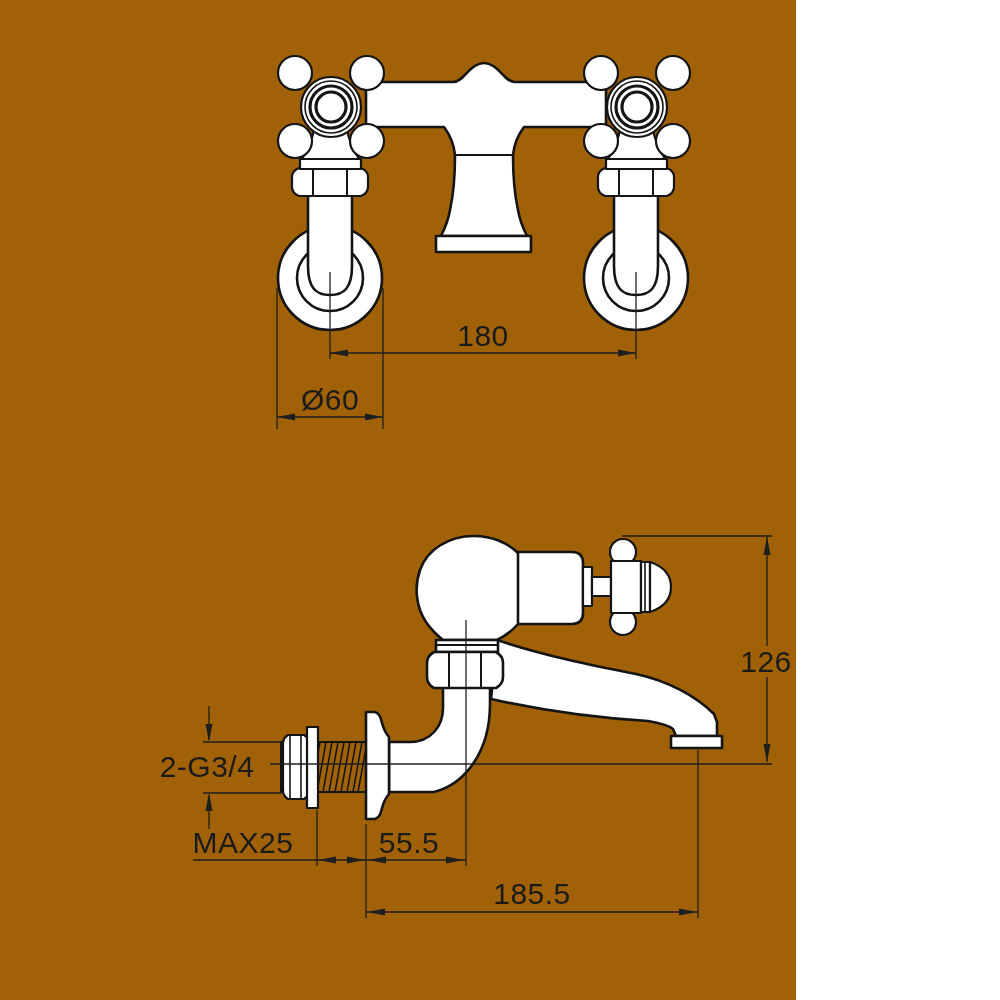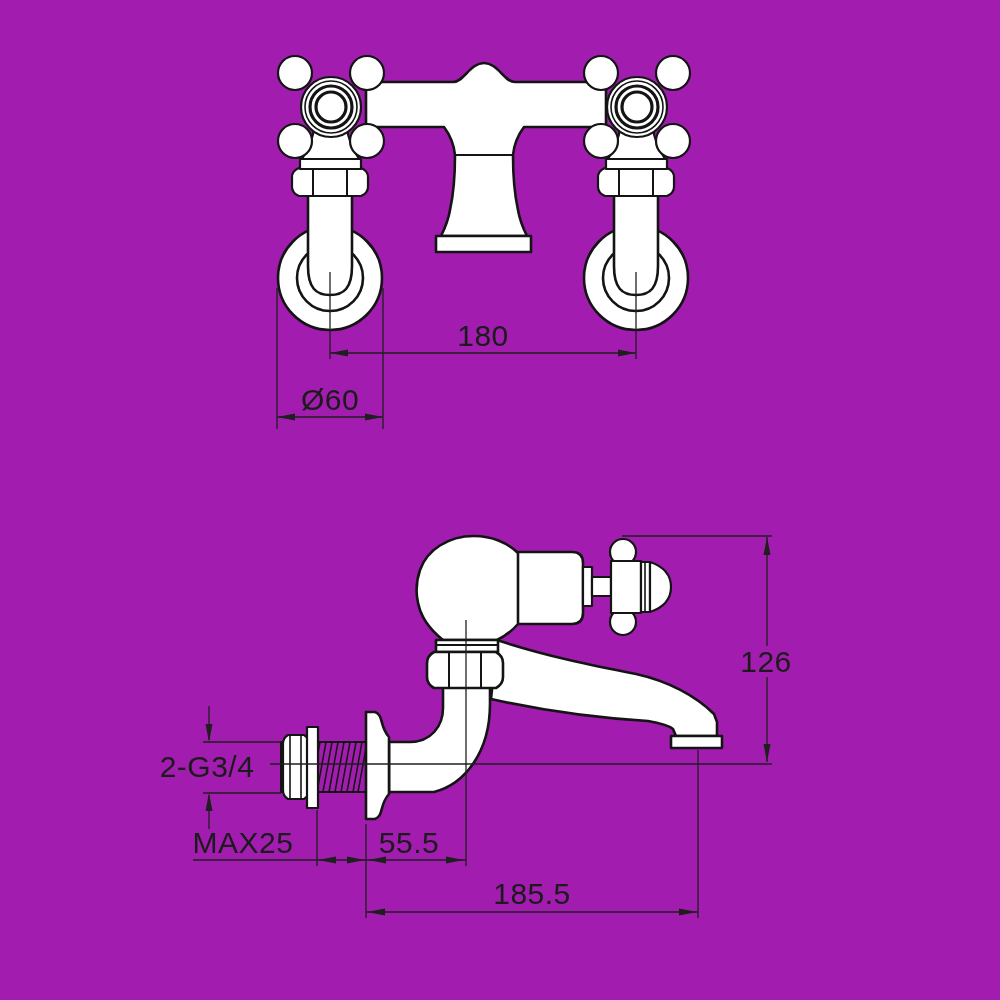--- a/index.html
+++ b/index.html
@@ -1,16 +1,16 @@
 <!DOCTYPE html>
 <html><head>
 <meta charset="utf-8">
 <style>
   html,body{margin:0;padding:0;background:#fff;}
-  .stage{position:relative;width:1000px;height:1000px;background:#a21caf;overflow:hidden;}
+  .stage{position:relative;width:796px;height:1000px;background:#a16207;overflow:hidden;}
   svg{display:block;}
   .outline{fill:#fff;stroke:#141414;stroke-width:2.6;stroke-linejoin:round;stroke-linecap:round;}
   .outline2{fill:#fff;stroke:#141414;stroke-width:2.2;stroke-linejoin:round;stroke-linecap:round;}
   .edge{fill:none;stroke:#141414;stroke-width:2;stroke-linecap:round;}
   .edgethin{fill:none;stroke:#141414;stroke-width:1.6;stroke-linecap:round;}
   .dim{fill:none;stroke:#1f1f1f;stroke-width:1.3;}
   .arrow{fill:#1f1f1f;stroke:none;}
   .hatch{fill:none;stroke:#141414;stroke-width:1.5;}
   .dimtext{font-family:"Liberation Sans","DejaVu Sans",sans-serif;font-size:30px;fill:#1b1b1b;letter-spacing:0.5px;}
 </style>

